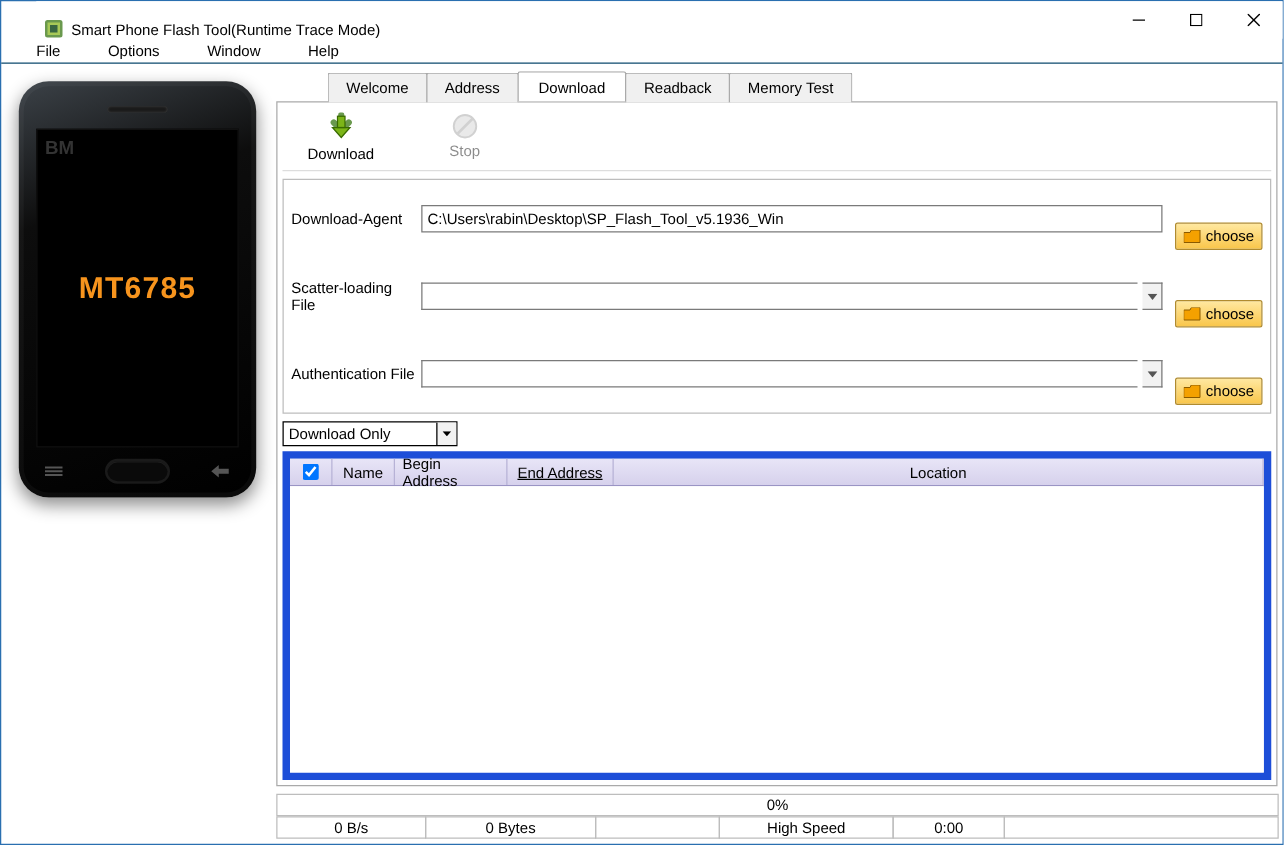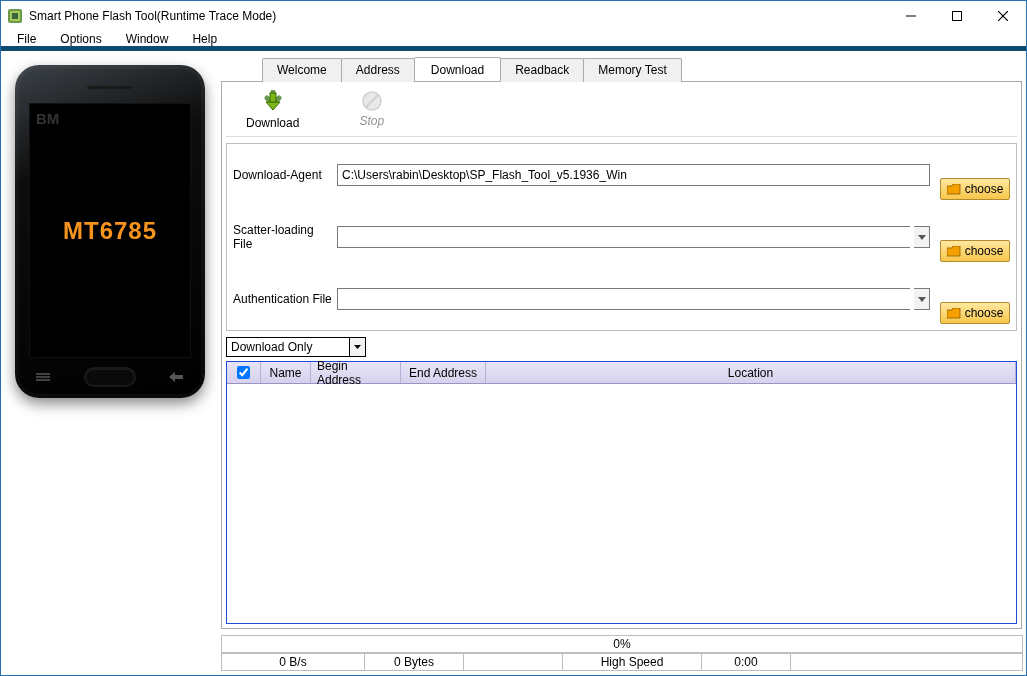--- a/index.html
+++ b/index.html
@@ -1,67 +1,67 @@
 <!DOCTYPE html>
 <html><head>
 <meta charset="utf-8">
 <style>
 * { margin: 0; padding: 0; box-sizing: border-box; font-family: "Segoe UI", Tahoma, sans-serif; font-size: 12px; }
 body { background: #fff; }
 .window { width: 1027px; height: 676px; border: 1px solid #2a6fb0; display: flex; flex-direction: column; background: #fff; }
-.titlebar { height: 30px; display: flex; align-items: center; padding-left: 6px; background: #fff; }
+.titlebar { height: 30px; display: flex; align-items: flex-end; padding-left: 6px; background: #fff; margin-left: 28px; }
 .titlebar-icon { width: 16px; height: 16px; margin-right: 6px; }
 .titlebar-title { flex: 1; font-size: 12px; }
 .titlebar-buttons { display: flex; }
 .titlebar-btn { width: 46px; height: 30px; display: flex; align-items: center; justify-content: center; cursor: pointer; }
-.menubar { height: 20px; display: flex; align-items: center; padding-left: 6px; gap: 4px; border-bottom: 5px solid #0c4a6e; }
+.menubar { height: 20px; display: flex; align-items: center; padding-left: 18px; gap: 18px; border-bottom: 1px solid #0c4a6e; }
 .menu-item { padding: 2px 10px; cursor: pointer; }
 .content { flex: 1; display: flex; padding: 6px 4px 4px 4px; gap: 6px; min-height: 0; }
 .phone-pane { width: 210px; display: flex; justify-content: center; align-items: flex-start; padding-top: 8px; }
 .phone { width: 190px; height: 333px; background: linear-gradient(160deg, #3c4248 0%, #0d0d0d 30%, #000 100%); border-radius: 24px; position: relative; box-shadow: 0 6px 14px rgba(0,0,0,.45), inset 0 0 0 4px rgba(255,255,255,.04); }
 .phone-speaker { position: absolute; top: 20px; left: 50%; transform: translateX(-50%); width: 48px; height: 5px; border-radius: 3px; background: #1a1a1a; box-shadow: inset 0 0 2px rgba(255,255,255,.2); }
 .phone-screen { position: absolute; top: 38px; left: 14px; right: 14px; bottom: 40px; background: #000; border: 1px solid #111; }
 .phone-bm { position: absolute; top: 6px; left: 6px; color: #333; font-size: 15px; font-weight: bold; }
 .phone-chip { position: absolute; top: 50%; left: 50%; transform: translate(-50%, -50%); color: #f7941d; font-size: 24px; font-weight: 800; letter-spacing: 1px; }
 .phone-btns { position: absolute; bottom: 10px; left: 0; right: 0; height: 22px; display: flex; align-items: center; justify-content: space-around; }
 .phone-homekey { width: 48px; height: 16px; border-radius: 10px; background: #0a0a0a; box-shadow: 0 0 0 2px #1a1a1a, inset 0 1px 0 rgba(255,255,255,.08); }
 .phone-softkey { width: 24px; height: 14px; color: #555; display:flex; align-items:center; justify-content:center; }
 .right-pane { flex: 1; display: flex; flex-direction: column; min-width: 0; }
 .tabs { display: flex; position: relative; padding-left: 41px; }
 .tab { padding: 4px 14px; border: 1px solid #aaa; border-bottom: none; background: #f0f0f0; margin-right: -1px; cursor: pointer; position: relative; top: 1px; border-top-left-radius: 2px; border-top-right-radius: 2px; }
 .tab.active { background: #fff; z-index: 2; padding: 5px 16px 4px 16px; top: 0; }
 .tab-panel { border: 1px solid #aaa; flex: 1; display: flex; flex-direction: column; padding: 4px; min-height: 0; background: #fff; }
 .toolbar { display: flex; gap: 60px; padding: 4px 20px 6px 20px; border-bottom: 1px solid #ddd; margin-bottom: 6px; }
 .tool { display: flex; flex-direction: column; align-items: center; cursor: pointer; gap: 2px; }
-.tool.disabled { opacity: .45; cursor: default; font-style: italic; }
+.tool.disabled { opacity: .45; cursor: default; }
 .tool-label { font-size: 12px; }
 .form-box { border: 1px solid #bdbdbd; padding: 6px; display: flex; flex-direction: column; gap: 12px; margin-bottom: 6px; }
 .form-row { display: flex; align-items: center; gap: 4px; }
 .form-label { width: 100px; }
 .form-input { flex: 1; height: 22px; border: 1px solid #7a7a7a; padding: 0 4px; background: #fff; font-size: 12px; }
 .form-dd { width: 16px; height: 22px; border: 1px solid #7a7a7a; border-left: none; background: #f2f2f2; display: flex; align-items: center; justify-content: center; cursor: pointer; }
 .choose-btn { width: 70px; height: 22px; border: 1px solid #b08b2f; background: linear-gradient(#ffe8a0,#f9c64b); display: flex; align-items: center; justify-content: center; gap: 4px; cursor: pointer; margin-left: 6px; border-radius: 2px; margin-top: 28px; }
 .choose-btn .folder { width: 14px; height: 10px; }
 .mode-select { width: 140px; height: 20px; border: 1px solid #000; display: flex; align-items: center; padding: 0 4px; position: relative; cursor: pointer; background:#fff; margin-bottom:4px;text-align:center; }
 .mode-select .arrow { position: absolute; right: 0; top: 0; bottom: 0; width: 16px; border-left: 1px solid #000; display: flex; align-items: center; justify-content: center; background:#f2f2f2; }
-.grid-wrap { border: 1px solid #1d4ed8; flex: 1; display: flex; flex-direction: column; min-height: 0; }
+.grid-wrap { border: 6px solid #1d4ed8; flex: 1; display: flex; flex-direction: column; min-height: 0; }
 .grid-head { display: flex; background: linear-gradient(#e8e5f7,#d6d1ec); border-bottom: 1px solid #9a94c4; height: 22px; }
 .grid-head > div { border-right: 1px solid #b7b2d6; display: flex; align-items: center; justify-content: center; padding: 0 6px; }
 .gh-check { width: 34px; }
 .gh-name  { width: 50px; }
 .gh-begin { width: 90px; }
-.gh-end   { width: 85px; }
+.gh-end   { width: 85px; text-decoration: underline; }
 .gh-loc   { flex: 1; }
 .grid-body { flex: 1; background: #fff; }
 .statusbars { display: flex; flex-direction: column; margin-top: 6px; }
 .statusrow { display: flex; height: 18px; }
 .statusrow > div { border: 1px solid #bdbdbd; margin-right: -1px; display: flex; align-items: center; justify-content: center; padding: 0 4px; }
 .sr1-a { flex: 1; }
-.sr2-a { width: 144px; justify-content: flex-end; }
-.sr2-b { width: 100px; justify-content: flex-end; }
+.sr2-a { width: 120px; justify-content: flex-end; }
+.sr2-b { width: 137px; justify-content: flex-end; }
 .sr2-c { width: 100px; }
 .sr2-d { width: 140px; }
 .sr2-e { width: 90px; }
 .sr2-f { flex: 1; }
 input[type=checkbox] { width: 13px; height: 13px; }
 svg { display: block; }
 </style>
 </head>
 <body>
 

